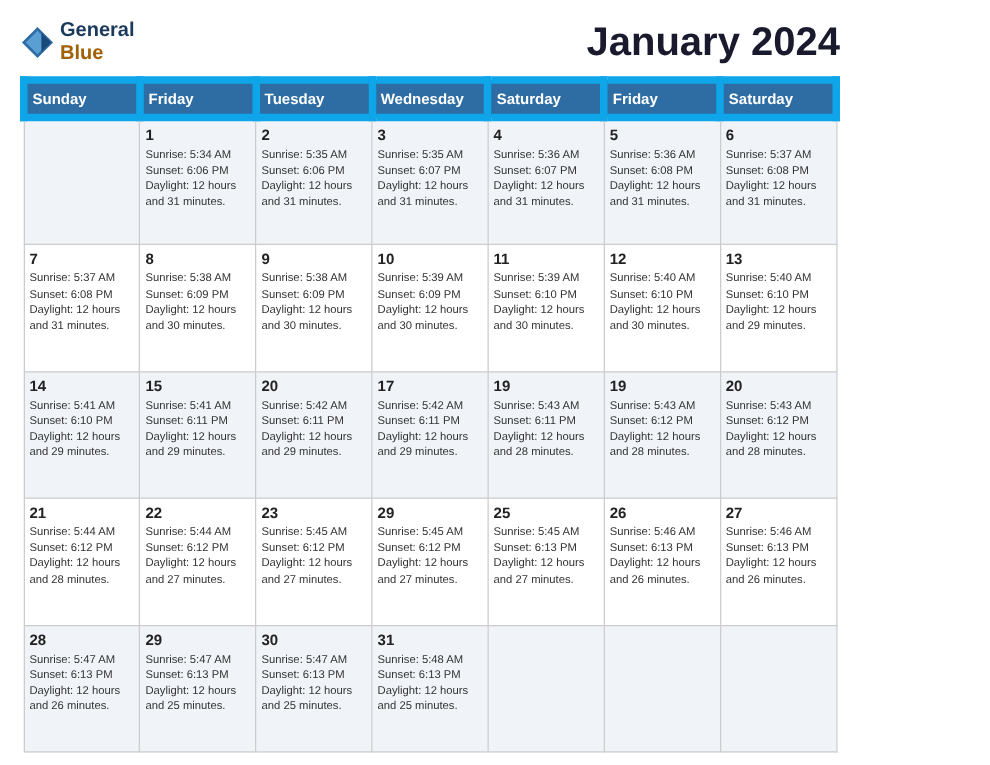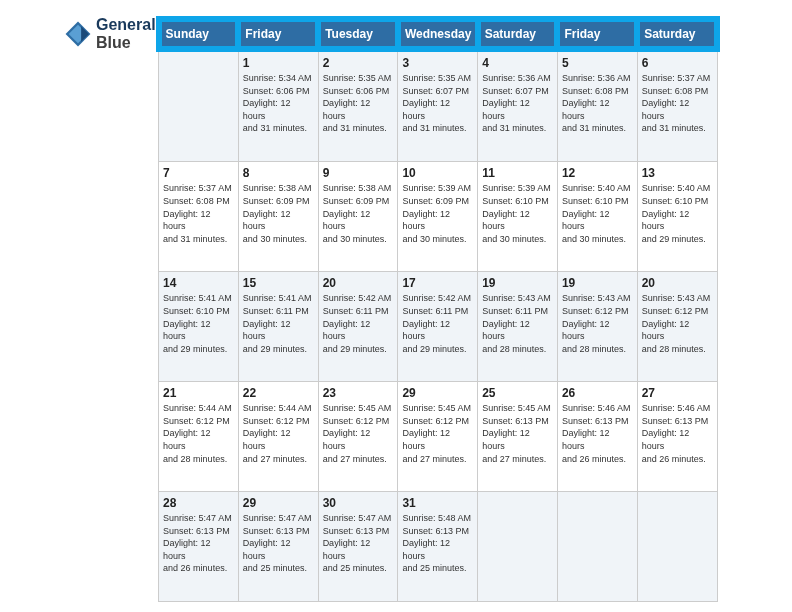--- a/index.html
+++ b/index.html
@@ -8,22 +8,21 @@
       background: #fff;
       width: 792px;
       height: 612px;
       overflow: hidden;
     }
     .page {
       width: 688px;
       height: 612px;
       padding: 16px 16px 10px 16px;
       display: flex;
-      flex-direction: row;
-      margin-left: 48px;
+      flex-direction: column;
     }
     .header {
       display: flex;
       justify-content: space-between;
       align-items: flex-start;
       margin-bottom: 10px;
     }
     .logo {
       display: flex;
       align-items: center;
@@ -94,24 +93,25 @@
   <div class="header">
     <div class="logo">
       <svg class="logo-icon" viewBox="0 0 36 36">
         <polygon points="18,2 34,18 18,34 2,18" fill="#2e6da4"></polygon>
         <polygon points="18,6 30,18 18,30 6,18" fill="#5a9fd4"></polygon>
         <polygon points="20,2 34,16 34,20 20,34 16,34 2,20 2,16 16,2" fill="none"></polygon>
         <path d="M22 8 L32 18 L22 28" fill="#1a4a7a" stroke="none"></path>
       </svg>
       <div>
         <div style="font-size:16px;font-weight:bold;color:#1a3a5c;line-height:1.1;">General</div>
-        <div style="font-size:16px;font-weight:bold;color:#404040;line-height:1.1;">Blue</div>
+        <div style="font-size:16px;font-weight:bold;color:#a16207;line-height:1.1;">Blue</div>
       </div>
     </div>
     <div class="title-area">
+      <div class="month-title">January 2024</div>
     </div>
   </div>
 
   <table class="calendar">
     <thead>
       <tr>
       <th>Sunday</th>
           <th>Friday</th>
           <th>Tuesday</th>
           <th>Wednesday</th>

